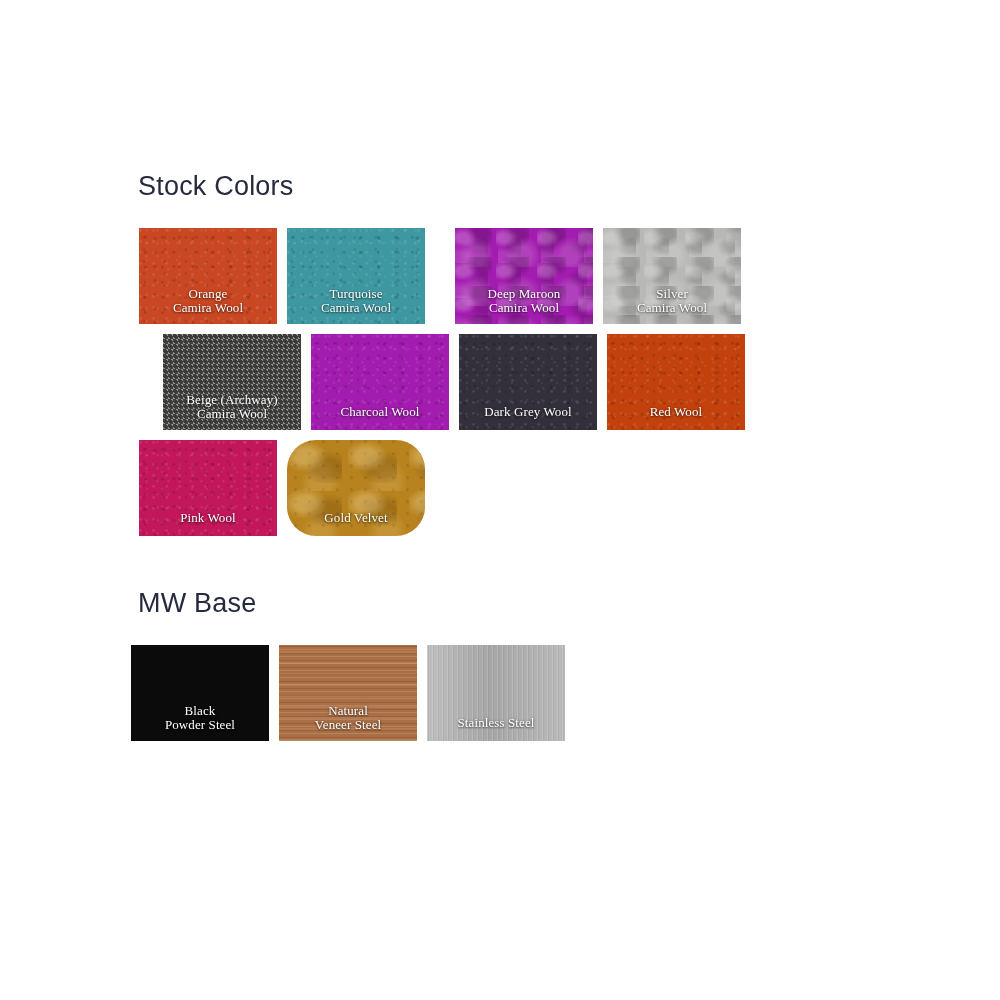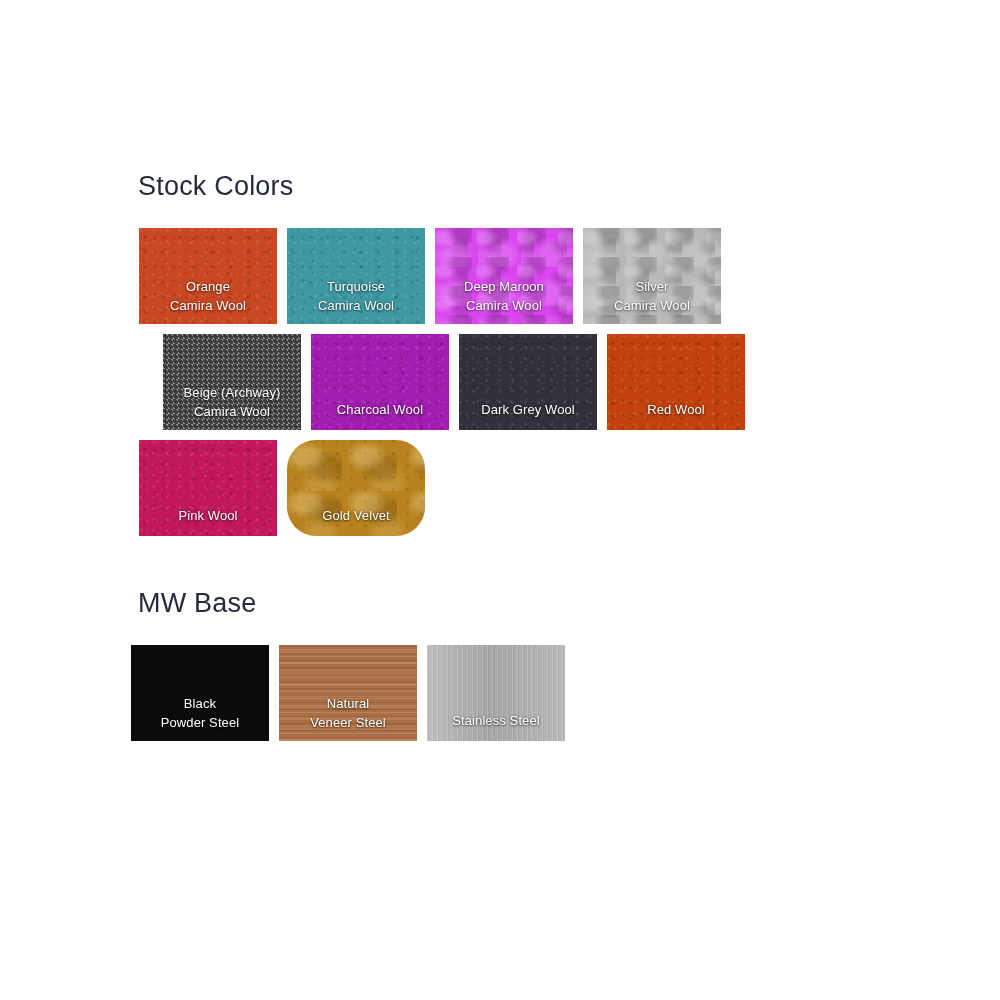--- a/index.html
+++ b/index.html
@@ -60,25 +60,26 @@
     left: 0; top: 0; right: 0; bottom: 0;
     pointer-events: none;
   }
   .swatch-label {
     position: relative;
     z-index: 3;
     width: 100%;
     text-align: center;
     color: #ffffff;
     font-size: 13px;
-    line-height: 19px;
+    line-height: 14px;
     letter-spacing: 0.1px;
     padding-bottom: 9px;
     text-shadow: 0 1px 2px rgba(0,0,0,0.55), 0 0 3px rgba(0,0,0,0.35);
     white-space: pre-line;
+    font-family: Liberation Serif, serif;
   }
   .swatch.single .swatch-label { padding-bottom: 11px; }
 
   
   .tex-wool {
     background-image:
       radial-gradient(circle at 12% 22%, rgba(255,255,255,0.10) 0 1.2px, transparent 1.6px),
       radial-gradient(circle at 37% 61%, rgba(0,0,0,0.13) 0 1.3px, transparent 1.7px),
       radial-gradient(circle at 68% 18%, rgba(255,255,255,0.08) 0 1.1px, transparent 1.5px),
       radial-gradient(circle at 84% 74%, rgba(0,0,0,0.12) 0 1.4px, transparent 1.8px),
@@ -143,21 +144,21 @@
       <div class="swatch" style="background: rgb(201, 71, 34);">
         <div class="tex tex-wool"></div>
         <div class="swatch-label">Orange
 Camira Wool</div>
       </div>
       <div class="swatch" style="background: rgb(62, 152, 162);">
         <div class="tex tex-wool"></div>
         <div class="swatch-label">Turquoise
 Camira Wool</div>
       </div>
-      <div class="swatch" style="background: #d946ef;">
+      <div class="swatch" style="background: #a21caf; margin-left: 20px;">
         <div class="tex tex-mottle"></div>
         <div class="swatch-label">Deep Maroon
 Camira Wool</div>
       </div>
       <div class="swatch" style="background: rgb(184, 184, 182);">
         <div class="tex tex-mottle"></div>
         <div class="swatch-label">Silver
 Camira Wool</div>
       </div>
       <div class="swatch" style="background: #404040; margin-left: 24px;">

